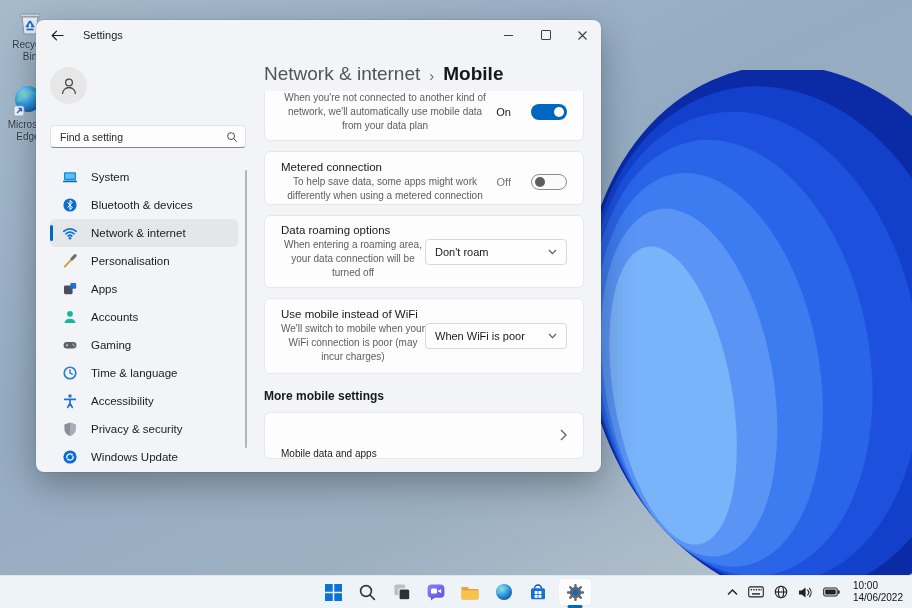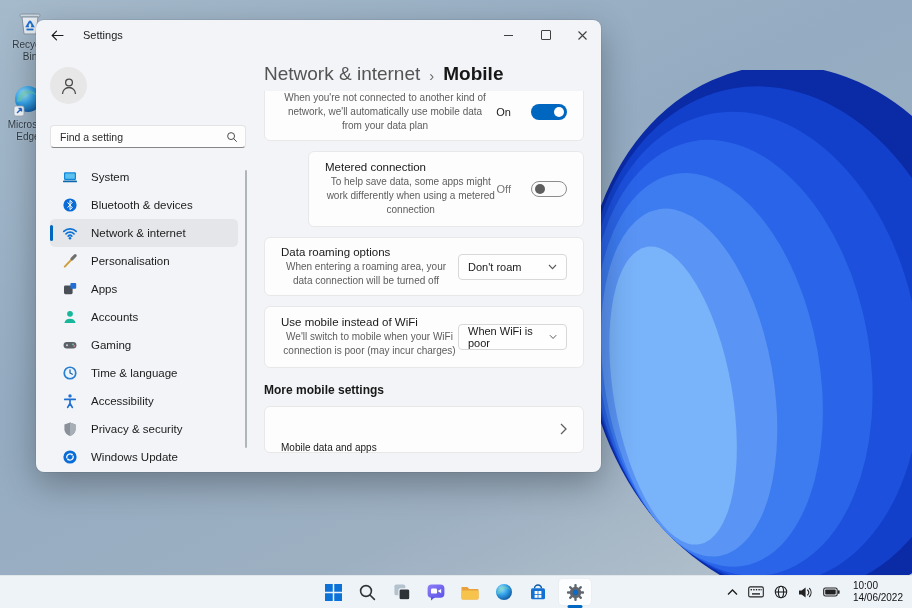--- a/index.html
+++ b/index.html
@@ -68,21 +68,21 @@
   .card-title{font-size:11.5px;color:#191919;}
   .card-desc{font-size:10px;color:#5d5d5d;line-height:1.38;max-width:208px;text-align:center;}
   .card-right{margin-left:auto;display:flex;align-items:center;gap:20px;}
   .tgl-label-on{font-size:11px;color:#1b1b1b;}
   .tgl-label-off{font-size:11px;color:#757575;}
   .toggle{width:36px;height:16px;border-radius:9px;position:relative;box-sizing:border-box;}
   .toggle.on{background:#0067c0;}
   .toggle.on .knob{position:absolute;right:3px;top:3px;width:10px;height:10px;border-radius:50%;background:#fff;}
   .toggle.off{background:#fbfbfb;border:1px solid #8c8c8c;}
   .toggle.off .knob{position:absolute;left:3px;top:2px;width:10px;height:10px;border-radius:50%;background:#5e5e5e;}
-  .dropdown{width:109px;height:26px;box-sizing:border-box;background:#fefefe;border:1px solid #d8d8d8;
+  .dropdown{width:142px;height:26px;box-sizing:border-box;background:#fefefe;border:1px solid #d8d8d8;
     border-radius:4px;display:flex;align-items:center;justify-content:space-between;padding:0 9px;
     font-size:11px;color:#191919;}
   .section-h{font-size:12px;font-weight:bold;color:#181818;margin:15px 0 9px 0;}
   .link-card{height:47px;padding:0 16px;margin-bottom:8px;}
   .link-label{font-size:10px;color:#191919;margin-top:36px;}
 
   
   .taskbar{position:absolute;left:0;right:0;bottom:0;height:32px;background:#eef3f8;
     border-top:1px solid rgba(0,0,0,.05);display:flex;align-items:center;z-index:10;}
   .tb-center{position:absolute;left:50%;top:0;height:100%;transform:translateX(-50%);
@@ -322,21 +322,21 @@
             <div class="card-desc">When you're not connected to another kind of network, we'll automatically use mobile data from your data plan</div>
           </div>
           <div class="card-right">
             <span class="tgl-label-on">On</span>
             <div class="toggle on">
                 <div class="knob"></div>
               </div>
           </div>
         </div>
 
-        <div class="card" style="padding-top:9px;padding-bottom:9px;margin-left:44px;">
+        <div class="card" style="padding-top:9px;padding-bottom:1px;">
           <div class="card-text">
             <div class="card-title">Metered connection</div>
             <div class="card-desc">To help save data, some apps might work differently when using a metered connection</div>
           </div>
           <div class="card-right">
             <span class="tgl-label-off">Off</span>
             <div class="toggle off">
                 <div class="knob"></div>
               </div>
           </div>

